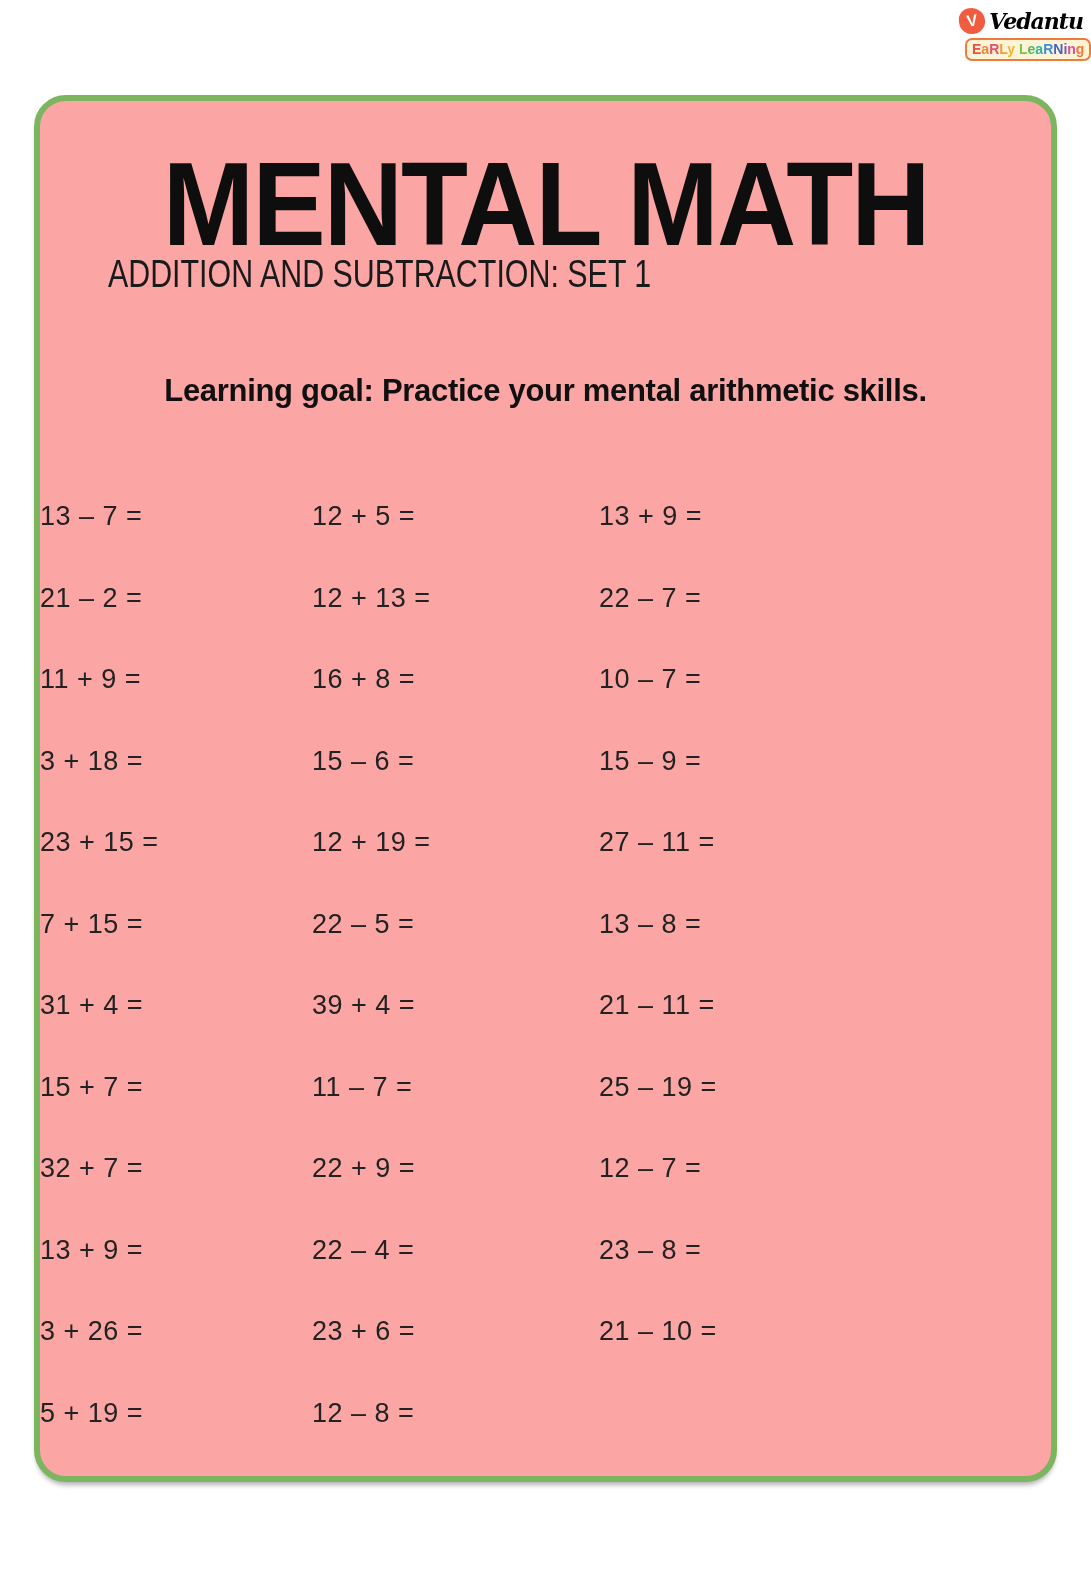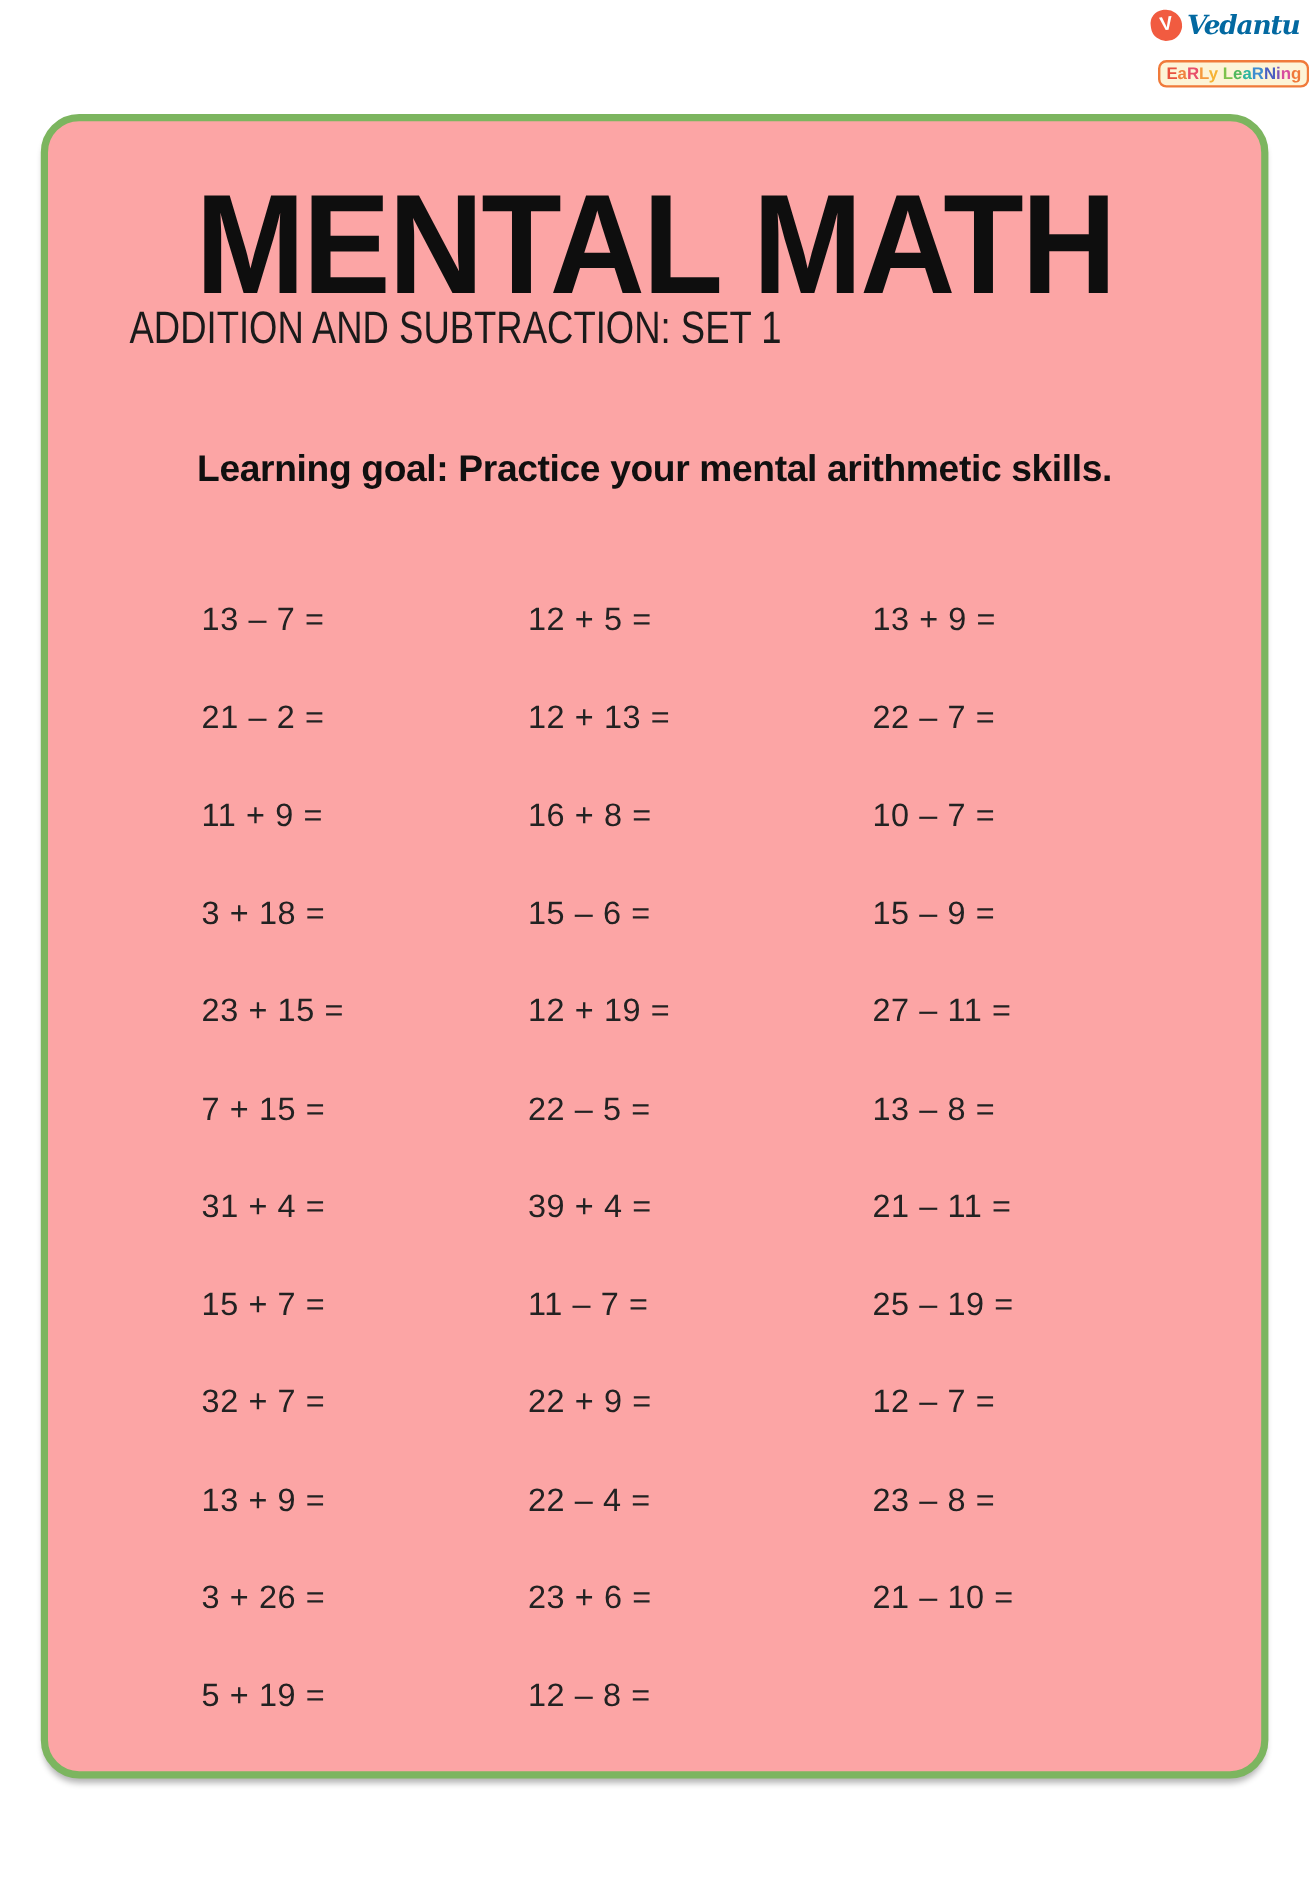--- a/index.html
+++ b/index.html
@@ -11,24 +11,24 @@
   
   .logo{position:absolute;top:8px;right:14px;width:112px;text-align:center;}
   .logo-row{display:flex;align-items:center;justify-content:center;gap:4px;}
   .v-icon{
     width:26px;height:26px;background:#f15b40;border-radius:46% 54% 50% 50%;
     display:flex;align-items:center;justify-content:center;transform:rotate(-8deg);
     color:#ffffff;font-weight:bold;font-size:16px;line-height:1;flex:0 0 auto;
   }
   .brand{
     font-family:"DejaVu Serif",serif;font-style:italic;font-weight:bold;
-    color:#0369a1;font-size:22px;letter-spacing:-1px;white-space:nowrap;
+    color:#000000;font-size:22px;letter-spacing:-1px;white-space:nowrap;
   }
   .badge{
-    margin-top:16px;display:inline-block;background:#fdf4d7;border:2px solid #f07a3a;
+    margin-top:4px;display:inline-block;background:#fdf4d7;border:2px solid #f07a3a;
     border-radius:7px;padding:1px 5px;font-weight:bold;font-size:14px;
     letter-spacing:0;line-height:1.2;white-space:pre;
   }
 
   
   .card{
     position:absolute;left:34px;top:95px;width:1023px;height:1387px;
     box-sizing:border-box;border:6px solid #7cb55f;border-radius:32px;
     background:#fca5a5;box-shadow:0 5px 5px -2px rgba(0,0,0,.30);
   }
@@ -45,21 +45,21 @@
   }
   .goal{
     position:absolute;left:0;right:0;top:272px;text-align:center;
     font-weight:bold;font-size:31px;color:#101010;letter-spacing:-.3px;
   }
 
   
   .grid{
     position:absolute;left:0;right:0;top:375px;
     display:grid;grid-template-columns:272px 287px auto;
-    grid-auto-rows:81.5px;align-items:center;padding-left:128px;
+    grid-auto-rows:81.5px;align-items:center;
   }
   .cell{
     font-size:27px;color:#222222;letter-spacing:.5px;white-space:nowrap;
   }
 </style>
 </head>
 <body>
 
 <div class="logo">
   <div class="logo-row">

